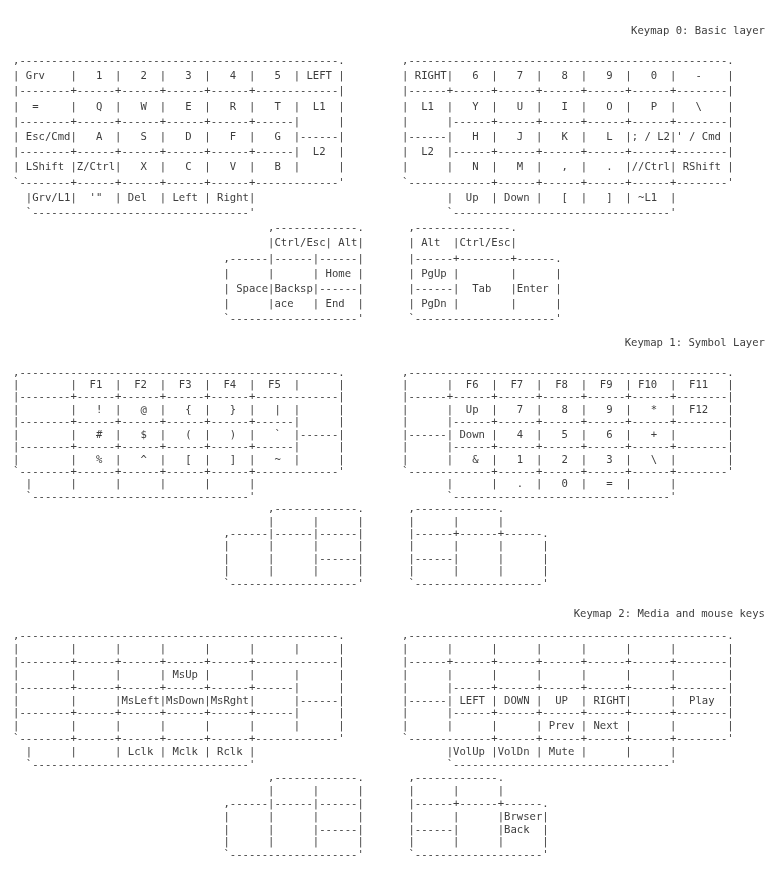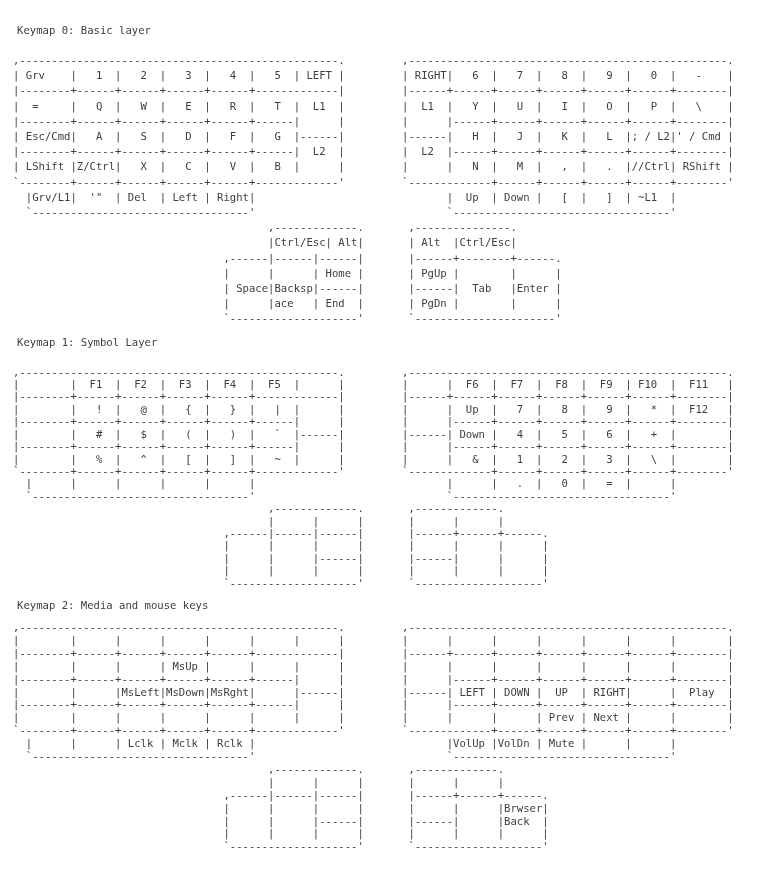--- a/index.html
+++ b/index.html
@@ -16,31 +16,32 @@
     padding: 24px 0 0 13px;
     font-family: "DejaVu Sans Mono", "Liberation Mono", monospace;
     color: #3d3d3d;
   }
   .keymap-title {
     font-family: "DejaVu Sans Mono", "Liberation Mono", monospace;
     font-size: 10.6px;
     line-height: 13px;
     padding-left: 4px;
     white-space: pre;
+    text-align: right;
   }
   pre.keymap-art {
     font-family: "DejaVu Sans Mono", "Liberation Mono", monospace;
     font-size: 10.6px;
     margin: 0;
     white-space: pre;
   }
   .s0 pre.keymap-art { line-height: 15.2px; margin-top: 16px; }
   .s1 { margin-top: 9px; }
   .s1 pre.keymap-art { line-height: 12.4px; margin-top: 17px; }
-  .s2 { margin-top: 10px; }
+  .s2 { margin-top: 18px; }
   .s2 pre.keymap-art { line-height: 12.9px; margin-top: 9px; }
 </style>
 </head>
 <body>
 
 <div class="page">
 
   <section class="keymap-section s0">
     <div class="keymap-title">Keymap 0: Basic layer</div>
     <pre class="keymap-art">,--------------------------------------------------.         ,--------------------------------------------------.

